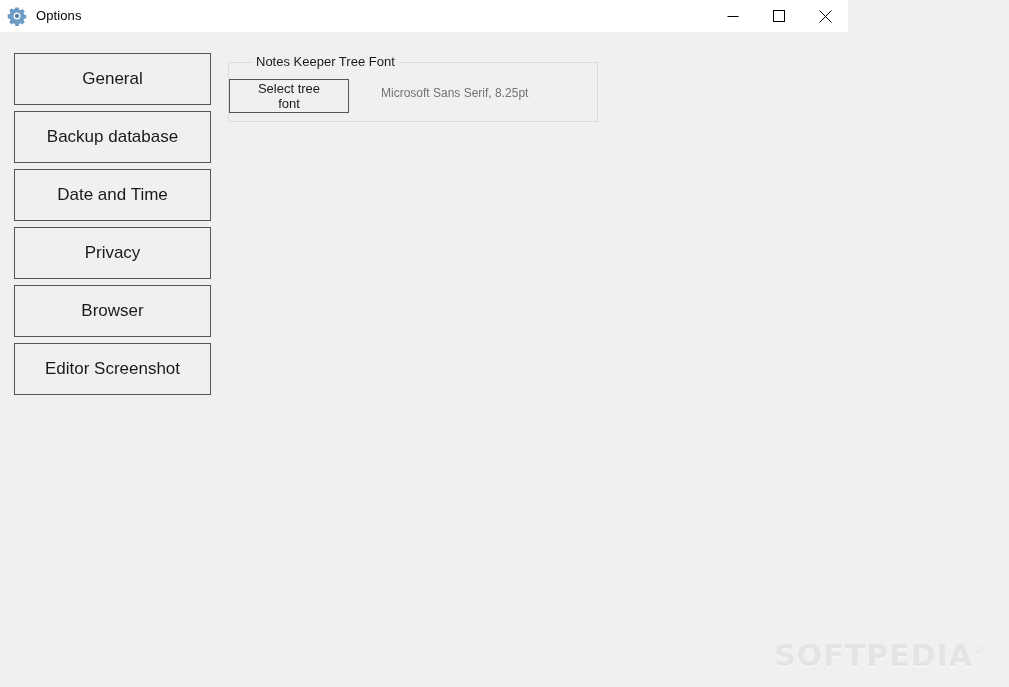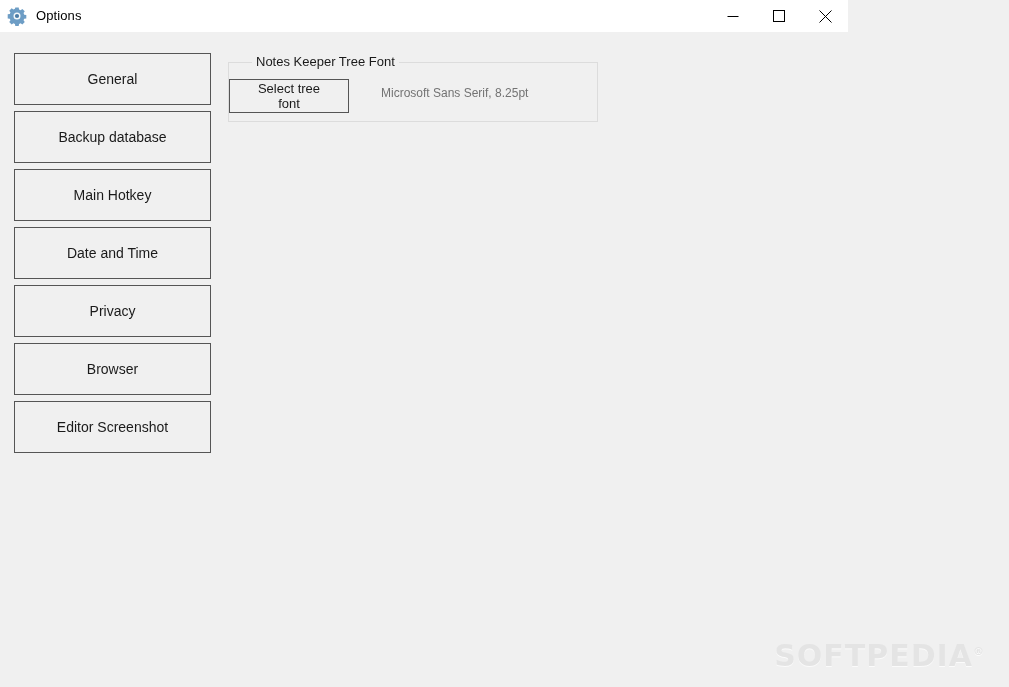--- a/index.html
+++ b/index.html
@@ -76,21 +76,21 @@
     width: 197px;
   }
   .nav-btn {
     width: 197px;
     height: 52px;
     box-sizing: border-box;
     background: #f0f0f0;
     border: 1px solid #555555;
     margin-bottom: 6px;
     font-family: "Liberation Sans", sans-serif;
-    font-size: 14px;
+    font-size: 17px;
     color: #1a1a1a;
     display: flex;
     align-items: center;
     justify-content: center;
     padding: 0;
     outline: none;
   }
   .nav-btn.selected {
     border: 2px solid #000000;
   }
@@ -197,23 +197,20 @@
 <div class="client">
 
   <div class="nav">
     <button class="nav-btn">
       <span>General</span>
     </button>
     <button class="nav-btn">
       <span>Backup database</span>
     </button>
     <button class="nav-btn">
-      <span>Main Hotkey</span>
-    </button>
-    <button class="nav-btn">
       <span>Date and Time</span>
     </button>
     <button class="nav-btn">
       <span>Privacy</span>
     </button>
     <button class="nav-btn">
       <span>Browser</span>
     </button>
     <button class="nav-btn">
       <span>Editor Screenshot</span>

